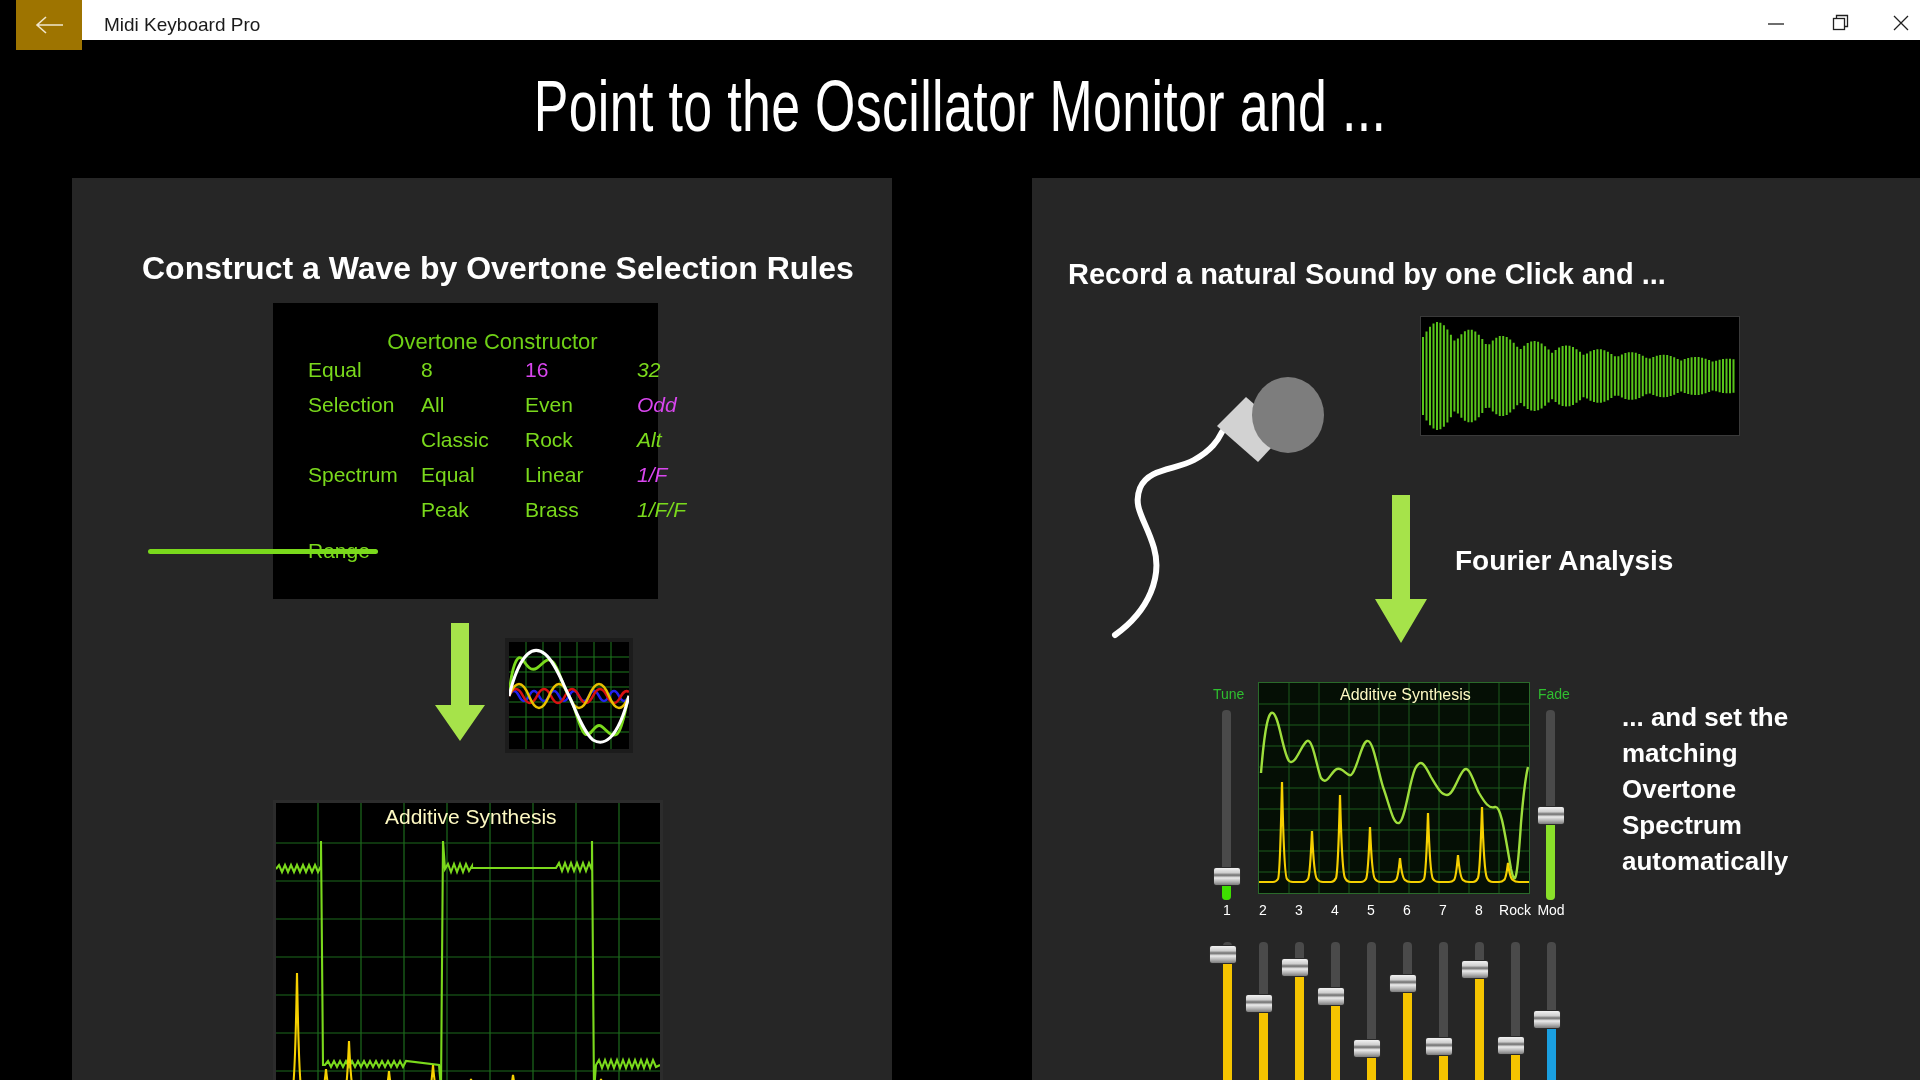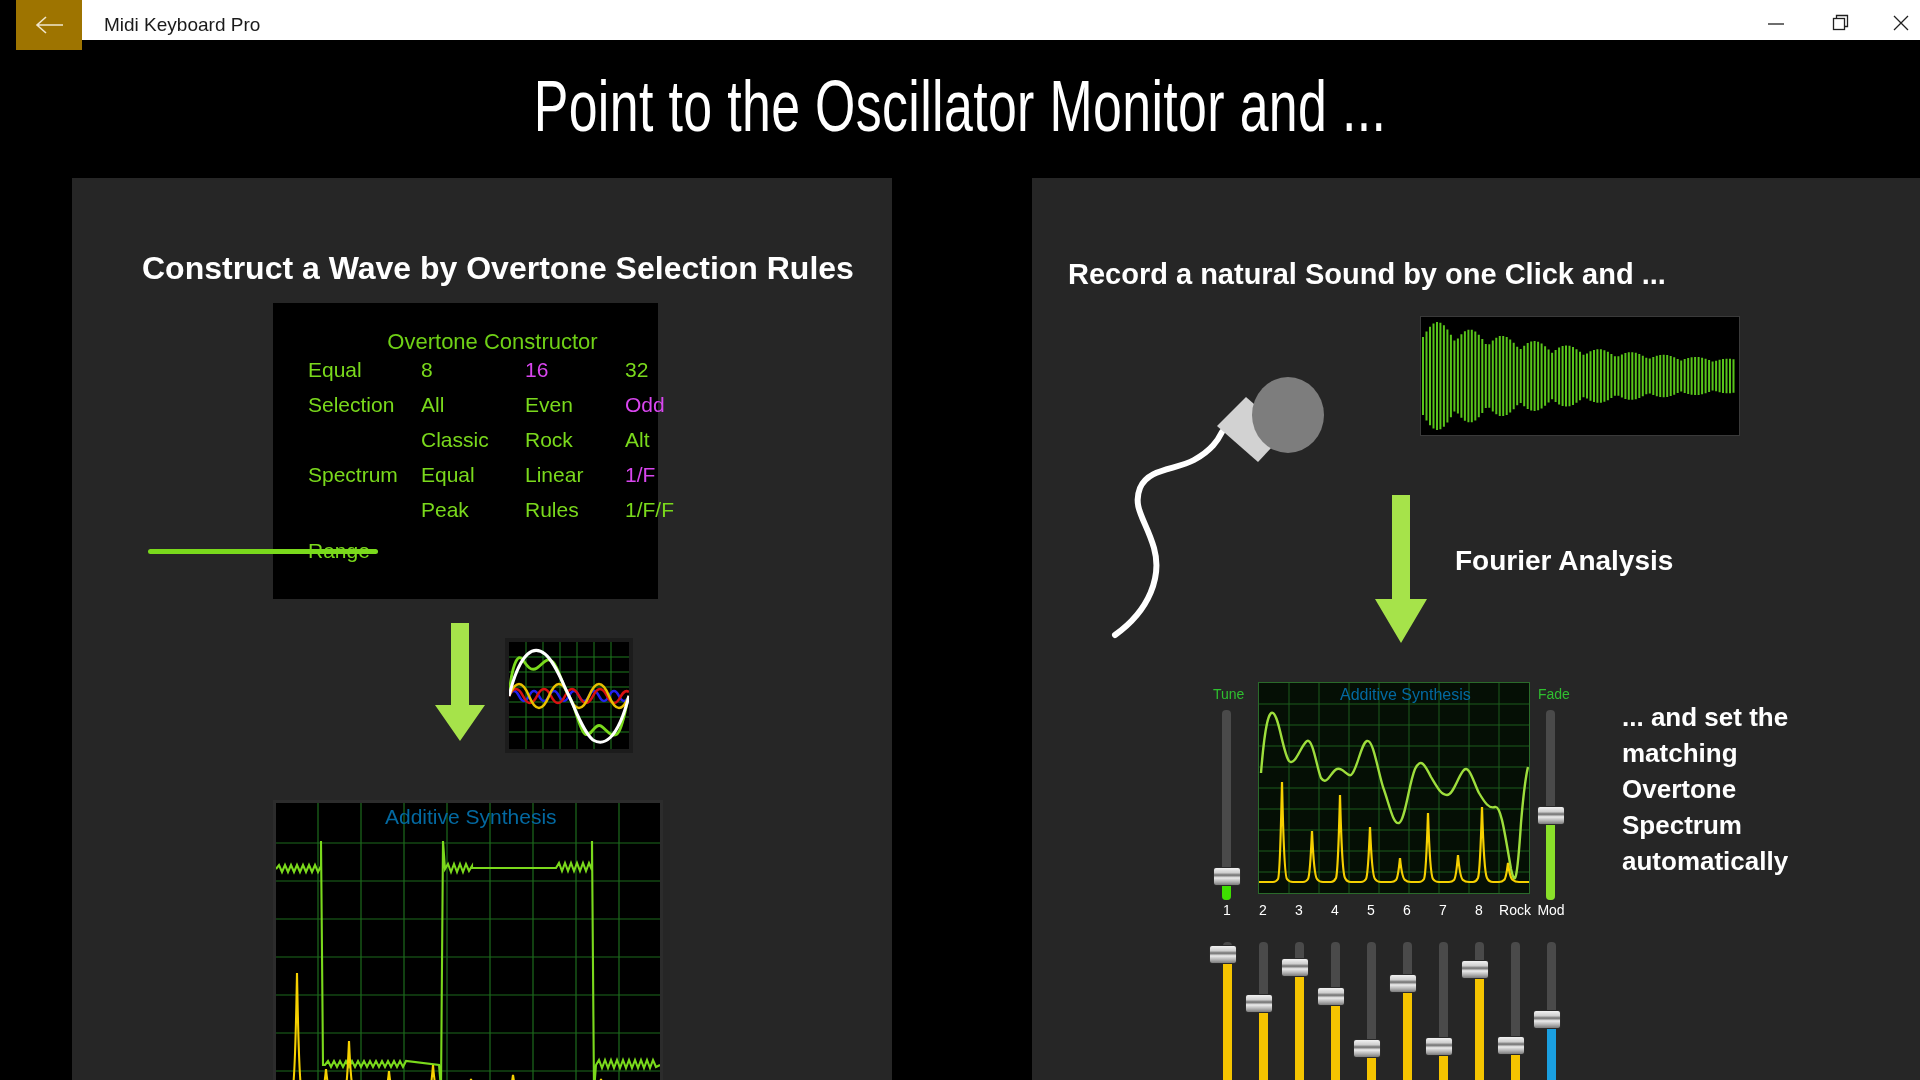--- a/index.html
+++ b/index.html
@@ -35,42 +35,42 @@
 
   
   #overtone-constructor{position:absolute;left:273px;top:253px;width:385px;height:296px;background:#000;}
   .oc-title{position:absolute;left:0;top:26px;width:439px;text-align:center;
             font-size:22px;color:#6fd016;font-family:"Liberation Sans",sans-serif;}
   .oc-row{position:absolute;left:0;width:385px;height:34px;font-size:21px;
           font-family:"Liberation Sans",sans-serif;}
   .oc-lab{position:absolute;left:35px;color:#7ad91c;}
   .oc-c1{position:absolute;left:148px;}
   .oc-c2{position:absolute;left:252px;}
-  .oc-c3{position:absolute;left:352px;}
+  .oc-c3{position:absolute;left:364px;font-style:italic;}
   .oc-on{color:#7ad91c;}
   .oc-sel{color:#d946ef;}
 
   #range-track{position:absolute;left:148px;top:499px;width:230px;height:5px;
                background:#7ad91c;border-radius:3px;}
   #range-knob{position:absolute;left:248px;top:492px;width:20px;height:20px;border-radius:50%;
               background:#e8c000;}
 
   
   .arrow-down{position:absolute;}
   #arrow-left-big{left:430px;top:573px;}
   #arrow-right-big{left:1370px;top:445px;}
 
   
   #mini-scope{position:absolute;left:505px;top:588px;width:128px;height:115px;background:#1c1c1c;
               padding:4px;box-sizing:border-box;}
 
   
   #left-additive{position:absolute;left:273px;top:750px;width:390px;height:312px;background:#2c2c2c;
                  padding:3px;box-sizing:border-box;}
-  .as-title{position:absolute;color:#0369a1;font-size:21px;font-family:"Liberation Sans",sans-serif;
+  .as-title{position:absolute;color:#fef9c3;font-size:21px;font-family:"Liberation Sans",sans-serif;
             white-space:nowrap;}
   #left-as-title{left:385px;top:755px;}
 
   
   #rec-wave{position:absolute;left:1420px;top:266px;width:320px;height:120px;background:#000;
             border:1px solid #3a3a3a;box-sizing:border-box;}
   #mic{position:absolute;left:1110px;top:290px;width:290px;height:300px;}
   #fourier-label{position:absolute;left:1455px;top:495px;font-size:28px;color:#fff;font-weight:bold;
                  font-family:"Liberation Sans",sans-serif;white-space:nowrap;}
   #osc-graph{position:absolute;left:1258px;top:632px;width:272px;height:212px;background:#0b1a0b;
@@ -164,21 +164,21 @@
         <span class="oc-c3 oc-on">Alt</span>
       </div>
       <div class="oc-row" style="top: 413px; left: 273px;">
         <span class="oc-lab">Spectrum</span>
         <span class="oc-c1 oc-on">Equal</span>
         <span class="oc-c2 oc-on">Linear</span>
         <span class="oc-c3 oc-sel">1/F</span>
       </div>
       <div class="oc-row" style="top: 448px; left: 273px;">
         <span class="oc-c1 oc-on">Peak</span>
-        <span class="oc-c2 oc-on">Rules</span>
+        <span class="oc-c2 oc-on">Brass</span>
         <span class="oc-c3 oc-on">1/F/F</span>
       </div>
     </div>
 
   <div id="range-label-host">
       <span class="oc-lab" style="position: absolute; left: 308px; top: 489px; font-size: 21px;">Range</span>
     </div>
   <div id="range-track">
     <div id="range-knob" style="left: 240.4px;"></div>
   </div>

